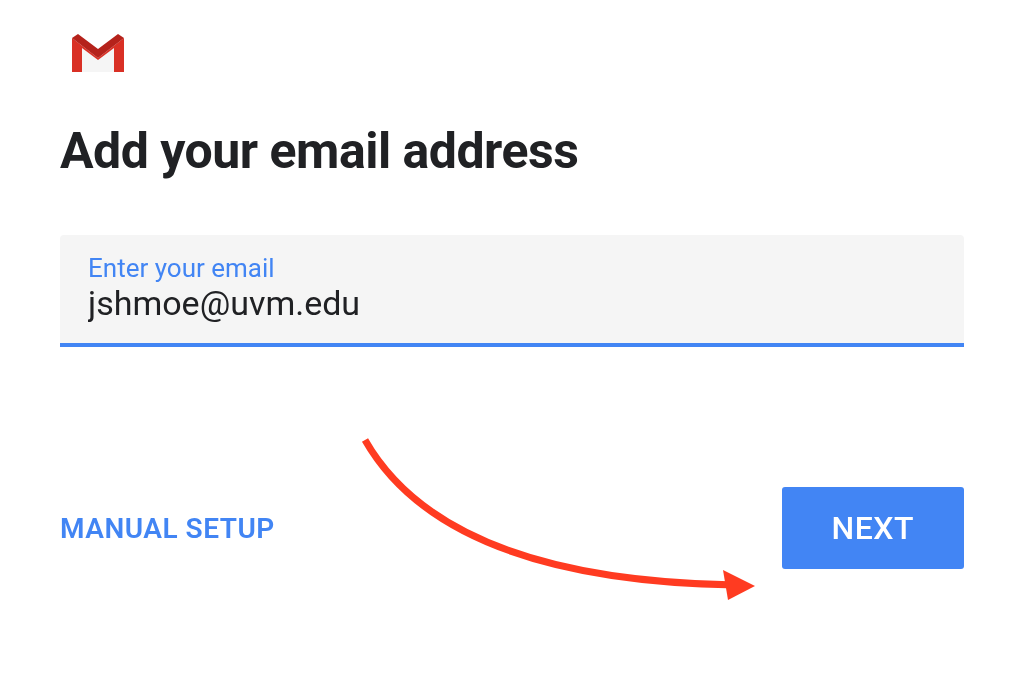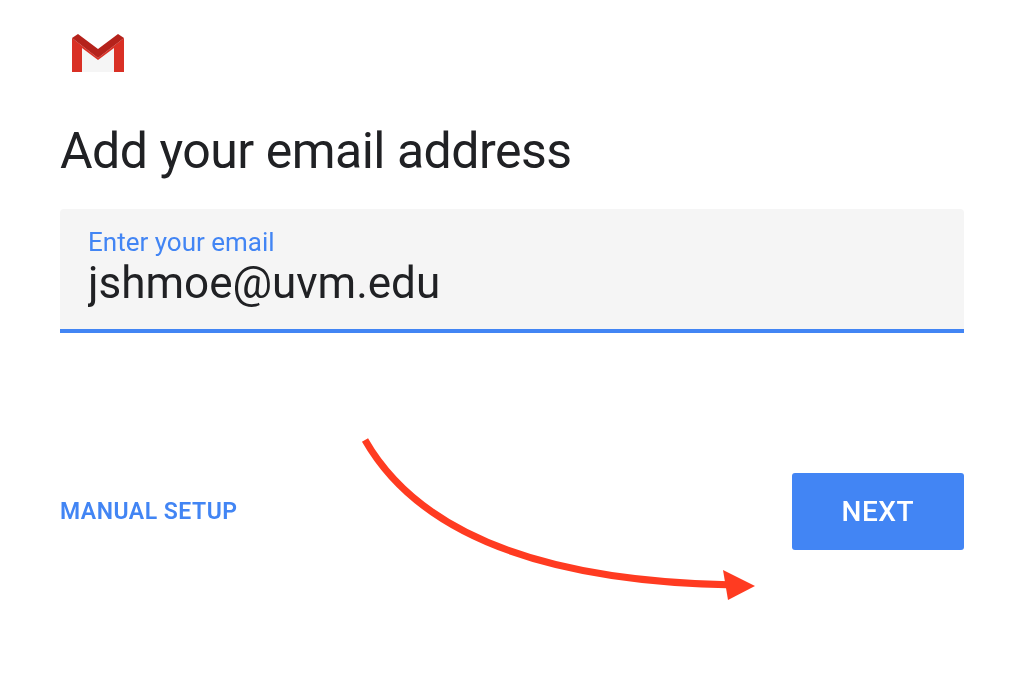--- a/index.html
+++ b/index.html
@@ -18,64 +18,64 @@
     .logo-container {
       margin-bottom: 40px;
       margin-left: 8px;
     }
     .gmail-logo {
       width: 60px;
       height: 48px;
     }
     .page-title {
       font-size: 50px;
-      font-weight: 400;
+      font-weight: 700;
       color: #202124;
-      margin-bottom: 29px;
+      margin-bottom: 55px;
       letter-spacing: -0.5px;
     }
     .input-container {
       background: #f5f5f5;
       padding: 18px 28px 20px 28px;
       border-bottom: 4px solid #4285f4;
       border-radius: 4px 4px 0 0;
       margin-bottom: 140px;
     }
     .input-label {
       color: #4285f4;
       font-size: 26px;
       font-weight: 400;
     }
     .email-input {
       border: none;
       background: transparent;
-      font-size: 44px;
+      font-size: 34px;
       color: #202124;
       width: 100%;
       outline: none;
       font-family: inherit;
     }
     .bottom-row {
       display: flex;
       justify-content: space-between;
       align-items: center;
     }
     .manual-setup-link {
       color: #4285f4;
-      font-size: 23px;
+      font-size: 28px;
       font-weight: 600;
       letter-spacing: 0.5px;
       cursor: pointer;
       user-select: none;
     }
     .next-button {
       background: #4285f4;
       color: #ffffff;
       border: none;
-      font-size: 28px;
+      font-size: 32px;
       font-weight: 500;
       padding: 22px 50px;
       cursor: pointer;
       border-radius: 3px;
       letter-spacing: 0.5px;
       font-family: inherit;
     }
     .annotation-arrow {
       position: absolute;
       top: 430px;

